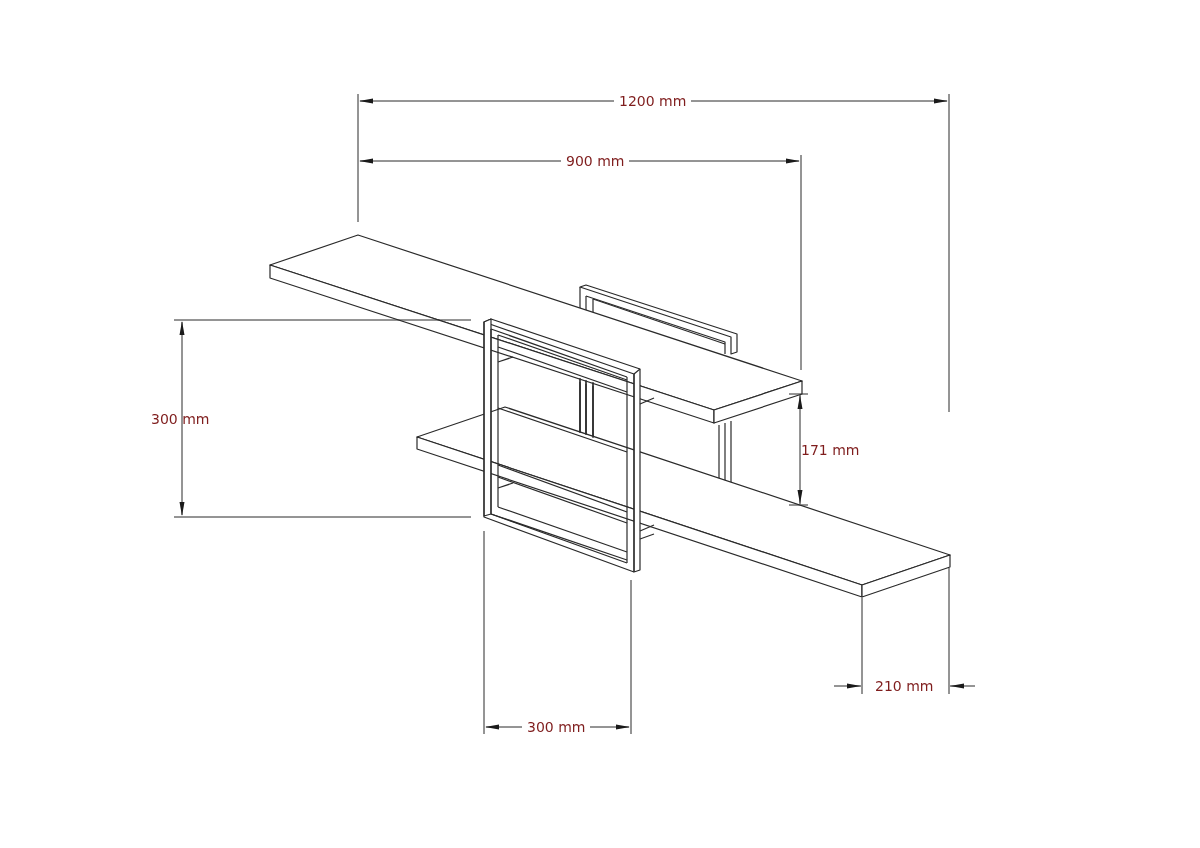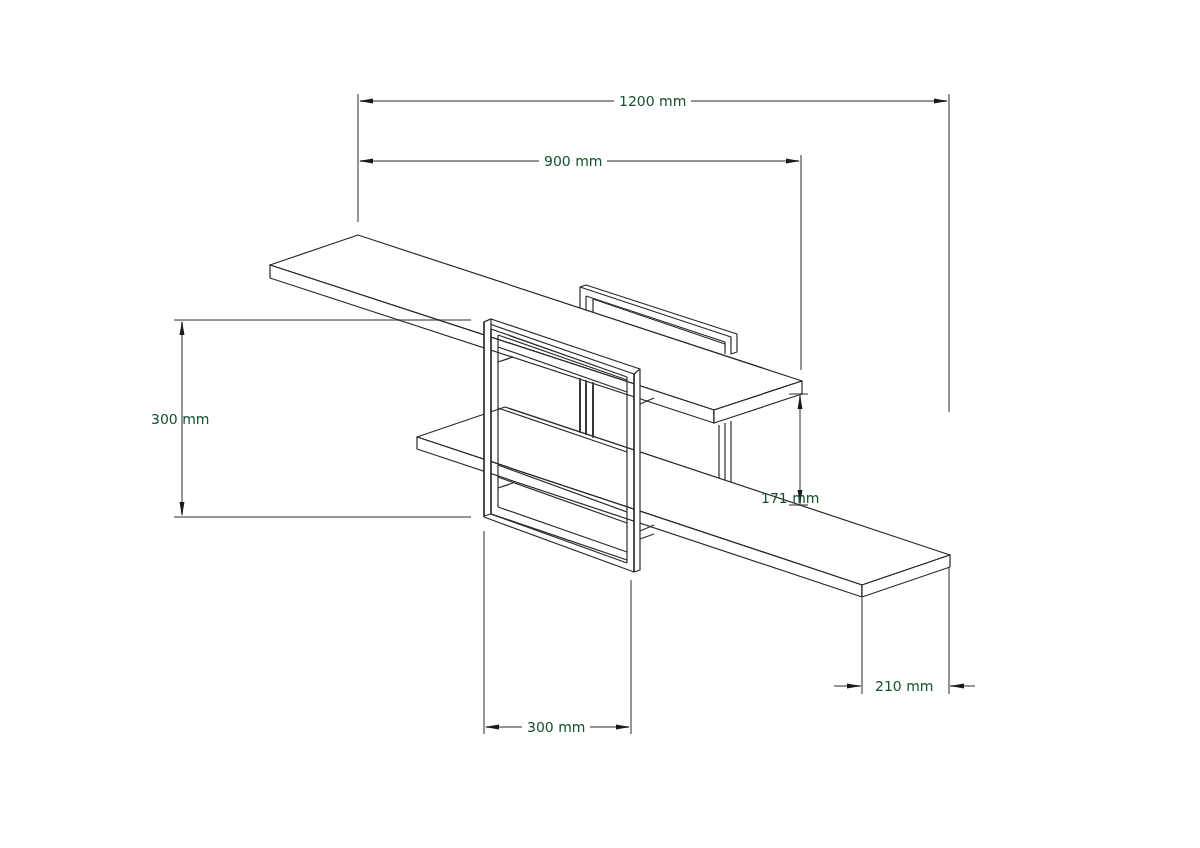--- a/index.html
+++ b/index.html
@@ -6,21 +6,21 @@
     body { width: 1200px; height: 848px; position: relative; overflow: hidden; }
     #drawing { position: absolute; left: 0; top: 0; }
     .ln { stroke: #2a2a2a; stroke-width: 1.2; fill: none; stroke-linejoin: round; }
     .face { fill: #ffffff; stroke: #2a2a2a; stroke-width: 1.2; stroke-linejoin: round; }
     .dim { stroke: #2a2a2a; stroke-width: 1; fill: none; }
     .arrow { fill: #1a1a1a; stroke: none; }
     .dim-label {
       position: absolute;
       font-family: "DejaVu Sans", sans-serif;
       font-size: 14px;
-      color: #14532d;
+      color: #7f1d1d;
       background: #ffffff;
       padding: 0 5px;
       line-height: 16px;
       white-space: nowrap;
     }
   </style>
 </head>
 <body>
 
 <svg id="drawing" width="1200" height="848" viewBox="0 0 1200 848" xmlns="http://www.w3.org/2000/svg">
@@ -138,17 +138,17 @@
   <g>
     <line class="dim" x1="484" y1="531" x2="484" y2="734"></line>
     <line class="dim" x1="631" y1="580" x2="631" y2="734"></line>
     <line class="dim" x1="486" y1="727" x2="629" y2="727"></line>
     <polygon class="arrow" points="485,727 499,724.5 499,729.5"></polygon>
     <polygon class="arrow" points="630,727 616,724.5 616,729.5"></polygon>
   </g>
 </svg>
 
 <div class="dim-label" style="left:614px; top:93px;">1200 mm</div>
-<div class="dim-label" style="left:539px; top:153px;">900 mm</div>
+<div class="dim-label" style="left:561px; top:153px;">900 mm</div>
 <div class="dim-label" style="left:146px; top:411px; background:transparent;">300 mm</div>
-<div class="dim-label" style="left:756px; top:442px; background:transparent;margin-top:48px;">171 mm</div>
+<div class="dim-label" style="left:796px; top:442px; background:transparent;">171 mm</div>
 <div class="dim-label" style="left:870px; top:678px;">210 mm</div>
 <div class="dim-label" style="left:522px; top:719px;">300 mm</div>
 
 </body></html>

